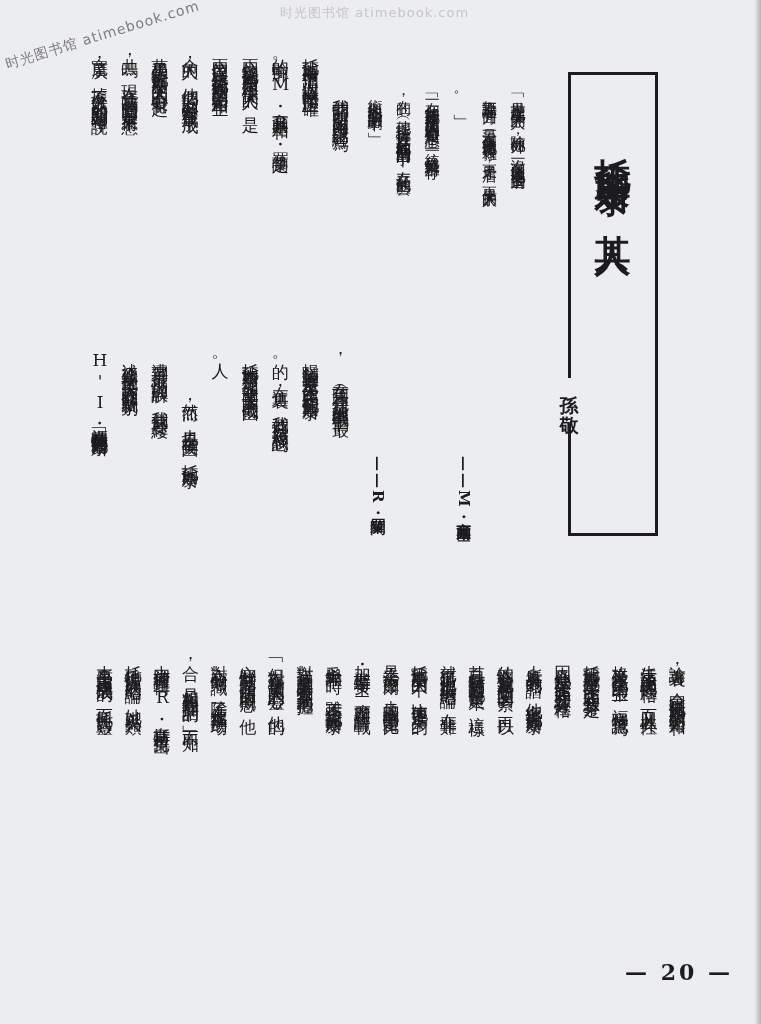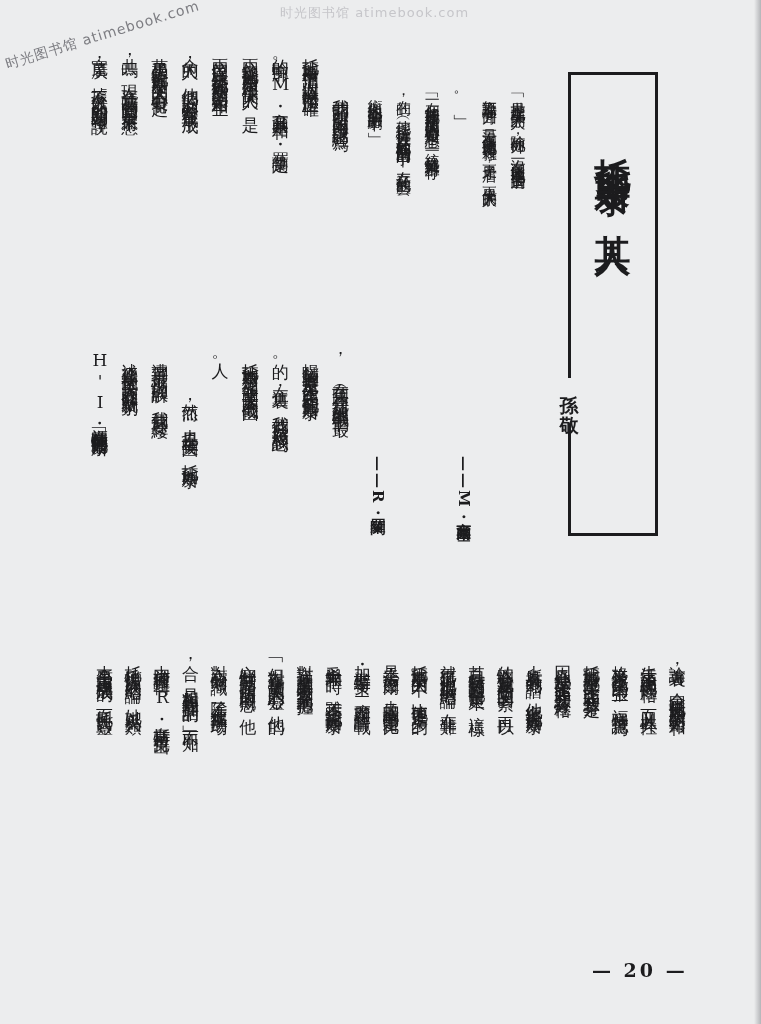--- a/index.html
+++ b/index.html
@@ -70,22 +70,22 @@
     position:absolute; left:280px; top:4px;
     font-size:13px; color:#c6c6ca; letter-spacing:1px;
   }
   .wm-diag {
     position:absolute; left:6px; top:56px;
     font-size:14px; color:rgba(104,104,110,0.85); letter-spacing:1px;
     transform:rotate(-17deg); transform-origin:0 50%;
   }
 
   .page-number {
-    position:absolute; left:592px; top:959px;
-    font-size:19px; font-weight:bold; letter-spacing:3px;
+    position:absolute; left:625px; top:959px;
+    font-size:22px; font-weight:bold; letter-spacing:3px;
     font-family:"DejaVu Serif","Liberation Serif",serif;
   }
 </style>
 </head>
 <body>
 
 <div class="page">
 
   <div class="wm wm-top">时光图书馆 atimebook.com</div>
   <div class="wm wm-diag">时光图书馆 atimebook.com</div>

